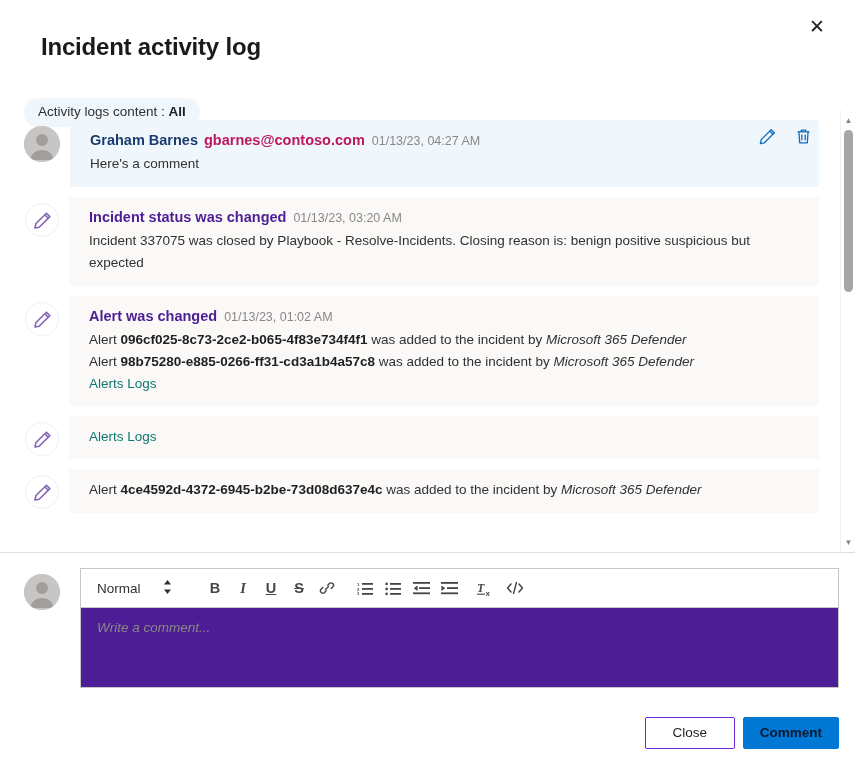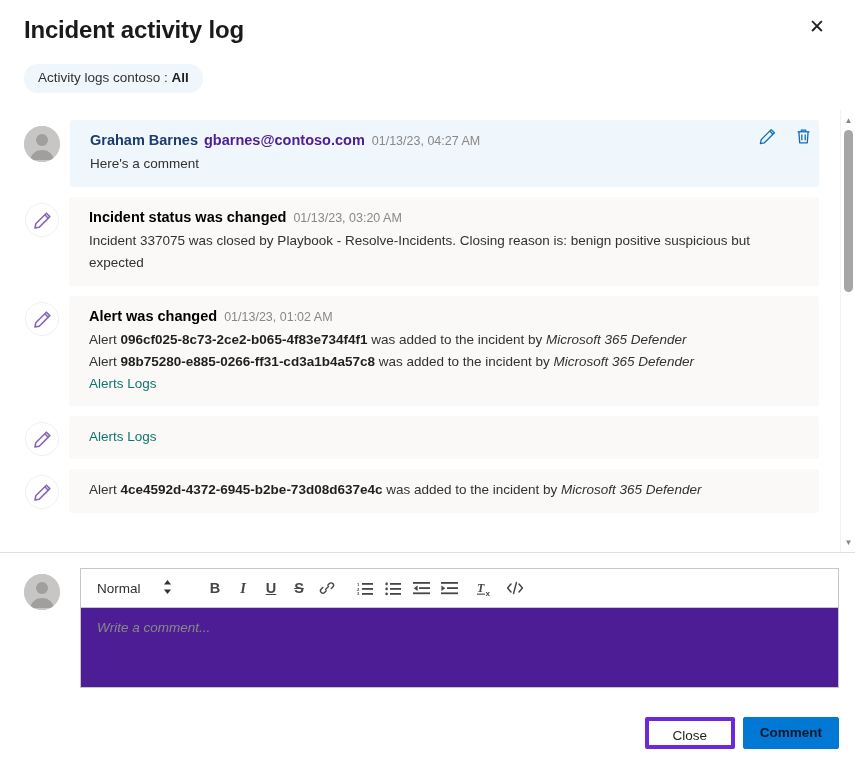--- a/index.html
+++ b/index.html
@@ -10,21 +10,21 @@
     font-family: "Liberation Sans", sans-serif;
     color: #323130;
     overflow: hidden;
   }
   .panel { position: relative; width: 855px; height: 767px; background:#fff; }
 
   
   .header { position: relative; padding: 14px 24px 0 24px; }
   .page-title {
     font-size: 24px; font-weight: 600; color: #1b1a19;
-    letter-spacing: -0.2px; line-height: 32px; margin: 0;
+    letter-spacing: -0.2px; line-height: 32px; margin: 17px;
   }
   .close-btn {
     position: absolute; top: 8px; right: 20px;
     width: 36px; height: 36px; border: none; background: transparent;
     cursor: pointer; display: flex; align-items: center; justify-content: center;
     color: #201f1e; font-size: 19px; line-height: 1; padding: 0;
   }
 
   
   .filter-row { padding: 18px 24px 0 24px; }
@@ -65,22 +65,22 @@
   .entry-body {
     flex: 1 1 auto; min-width: 0;
     border-radius: 3px; padding: 10px 12px 12px 20px;
     position: relative;
   }
   .entry.comment .entry-body { background: #eff6fc; }
   .entry.system  .entry-body { background: #faf9f8; }
 
   .entry-head { line-height: 20px; margin-bottom: 2px; white-space: nowrap; }
   .author { font-size: 14.5px; font-weight: 700; color: #1b3c6e; }
-  .email  { font-size: 14.5px; font-weight: 700; color: #4c1d95; margin-left: 6px; }
-  .sys-title { font-size: 14.5px; font-weight: 700; color: #000000; }
+  .email  { font-size: 14.5px; font-weight: 700; color: #be185d; margin-left: 6px; }
+  .sys-title { font-size: 14.5px; font-weight: 700; color: #4c1d95; }
   .timestamp { font-size: 12.5px; color: #8a8886; margin-left: 7px; font-weight: 400; }
 
   .entry-text { font-size: 13.5px; color: #323130; line-height: 22px; }
   .entry-text .guid { font-weight: 700; color: #201f1e; }
   .entry-text .by   { font-style: italic; }
   .link {
     display: inline-block; font-size: 13.5px; color: #0f766e;
     text-decoration: none; cursor: pointer; line-height: 21px;
   }
 
@@ -147,35 +147,35 @@
   
   .footer {
     position: absolute; bottom: 18px; right: 16px;
     display: flex; gap: 8px; align-items: center;
   }
   .btn {
     height: 32px; min-width: 90px; padding: 0 16px;
     font-size: 13.5px; font-family: inherit; cursor: pointer;
     border-radius: 2px; line-height: 30px;
   }
-  .btn-secondary { background: #ffffff; border: 4px solid #6d28d9; color: #201f1e; }
+  .btn-secondary { background: #ffffff; border: 1px solid #6d28d9; color: #201f1e; }
   .btn-primary { background: #0078d4; border: 1px solid #0078d4; color: #0f172a; font-weight: 700; }
 </style>
 </head>
 <body>
 
 <div class="panel">
 
   <div class="header">
     <h1 class="page-title">Incident activity log</h1>
     <button class="close-btn">✕</button>
   </div>
 
   <div class="filter-row">
-    <span class="filter-pill"><span>Activity logs contoso : </span><b>All</b></span>
+    <span class="filter-pill"><span>Activity logs content : </span><b>All</b></span>
   </div>
 
   <div class="log-area">
     <div class="log-scroll" id="log-scroll">
         <div class="entry comment">
           <div class="avatar">
             <svg width="36" height="36" viewBox="0 0 36 36">
               <circle cx="18" cy="18" r="18" fill="#c8c6c4"></circle>
               <circle cx="18" cy="14" r="6" fill="#a19f9d"></circle>
               <path d="M6 34c1.5-7 6.5-10 12-10s10.5 3 12 10z" fill="#a19f9d"></path>

